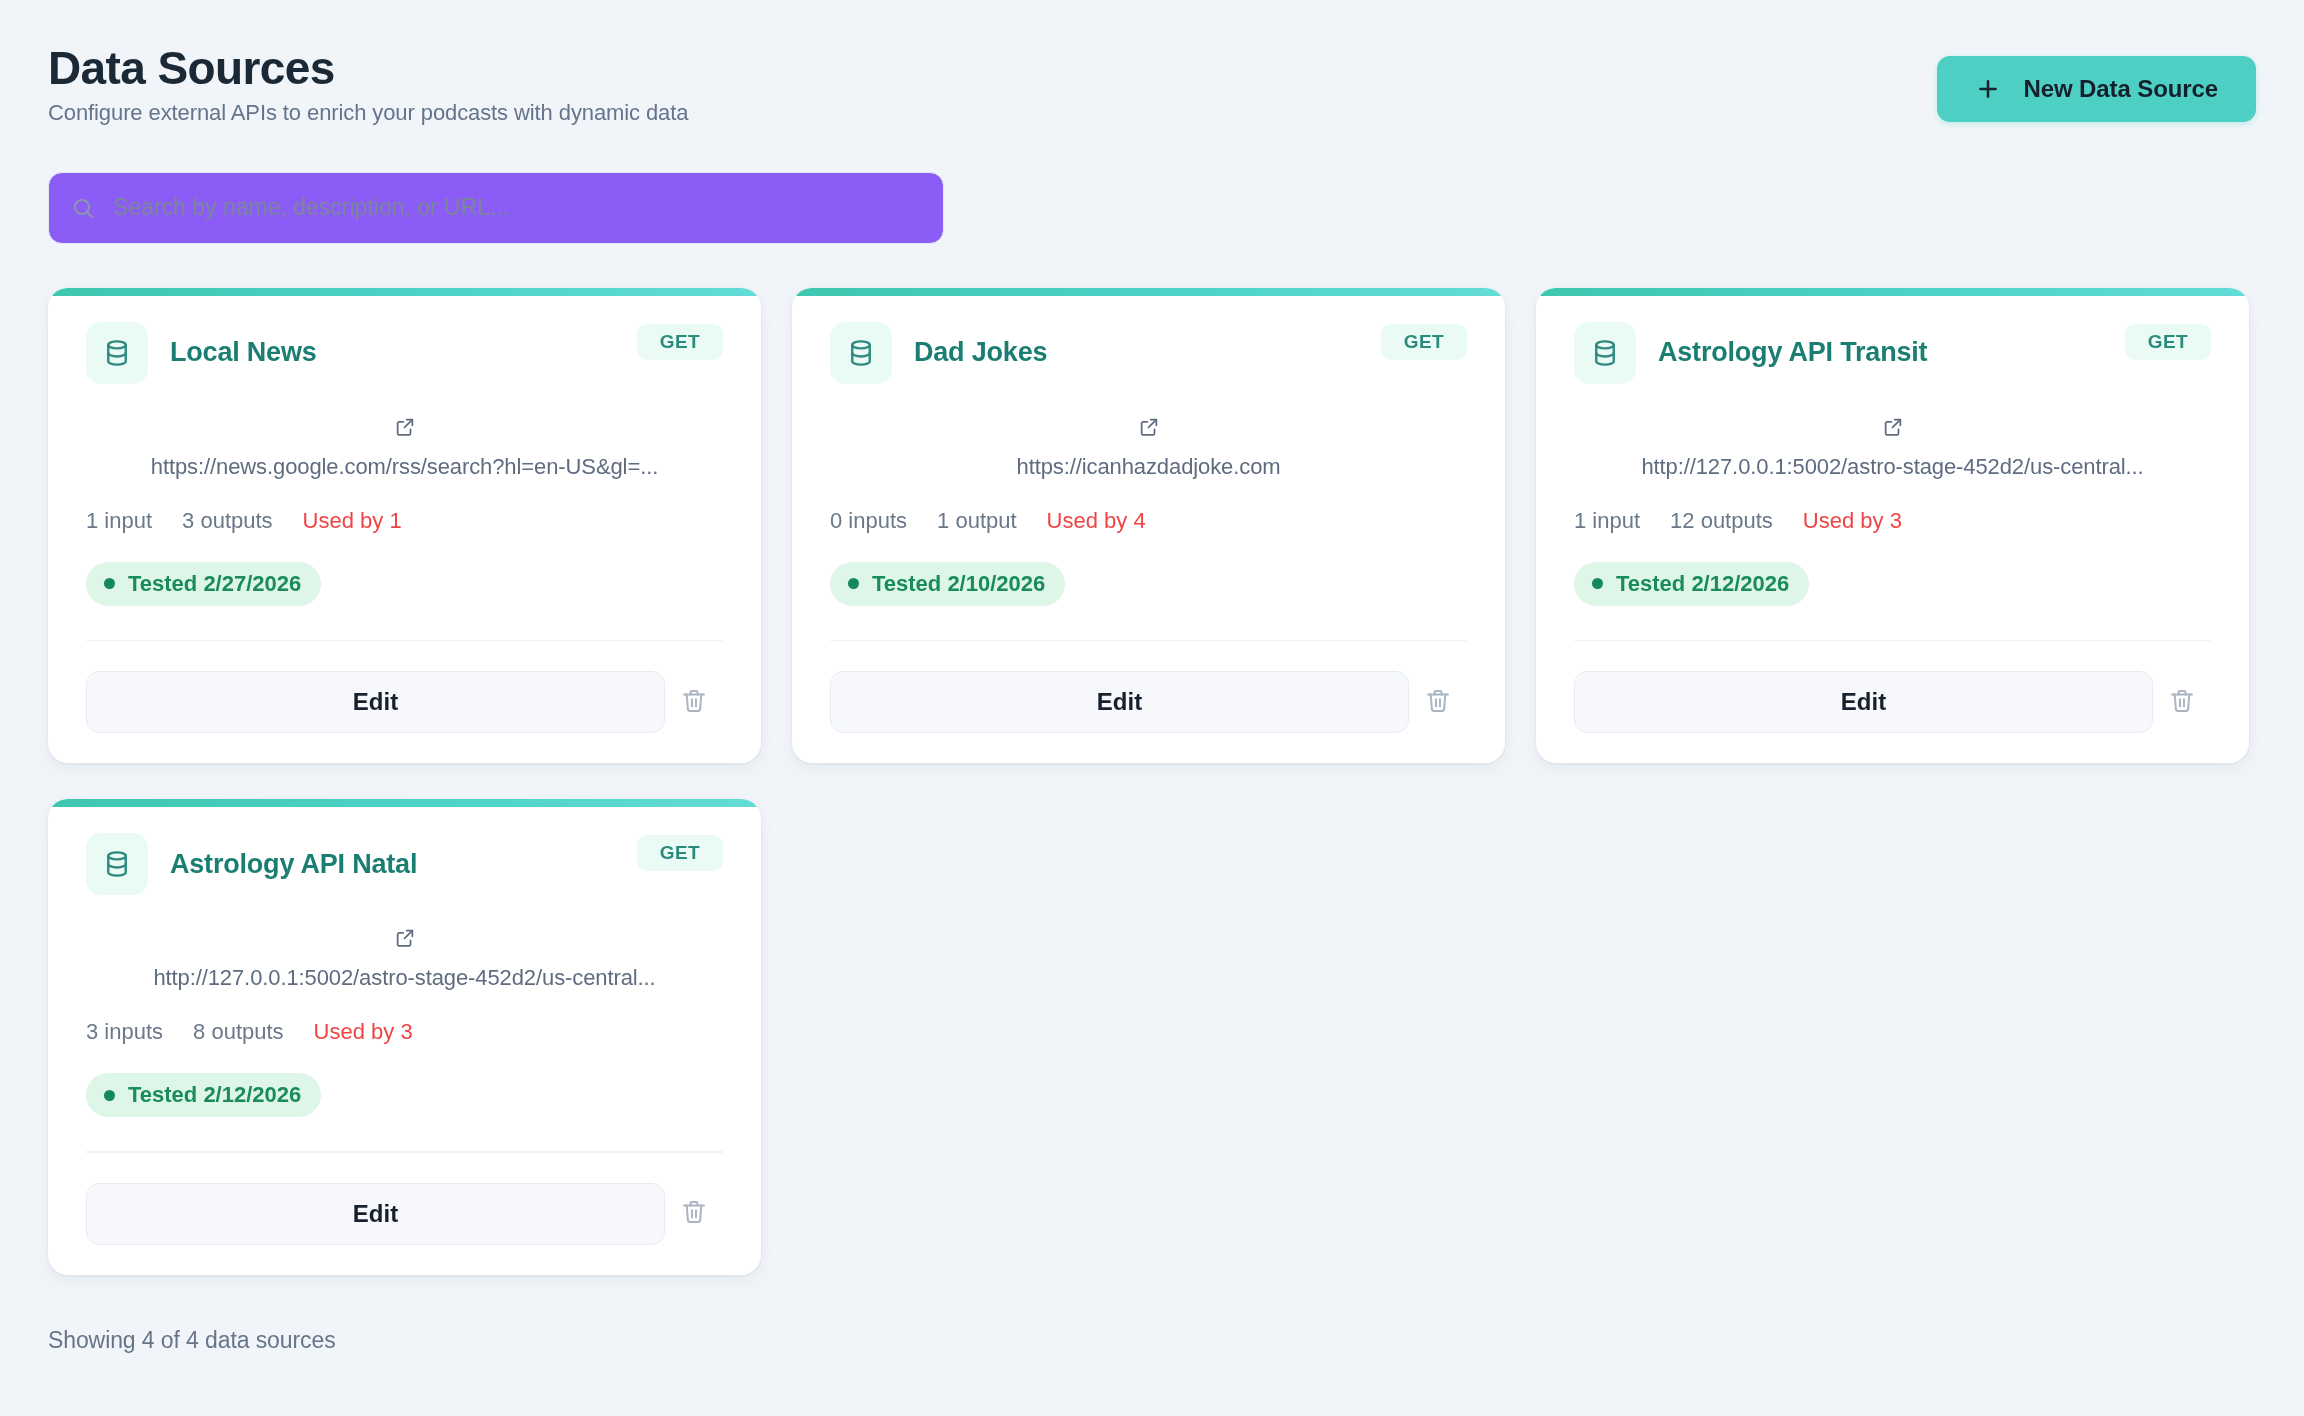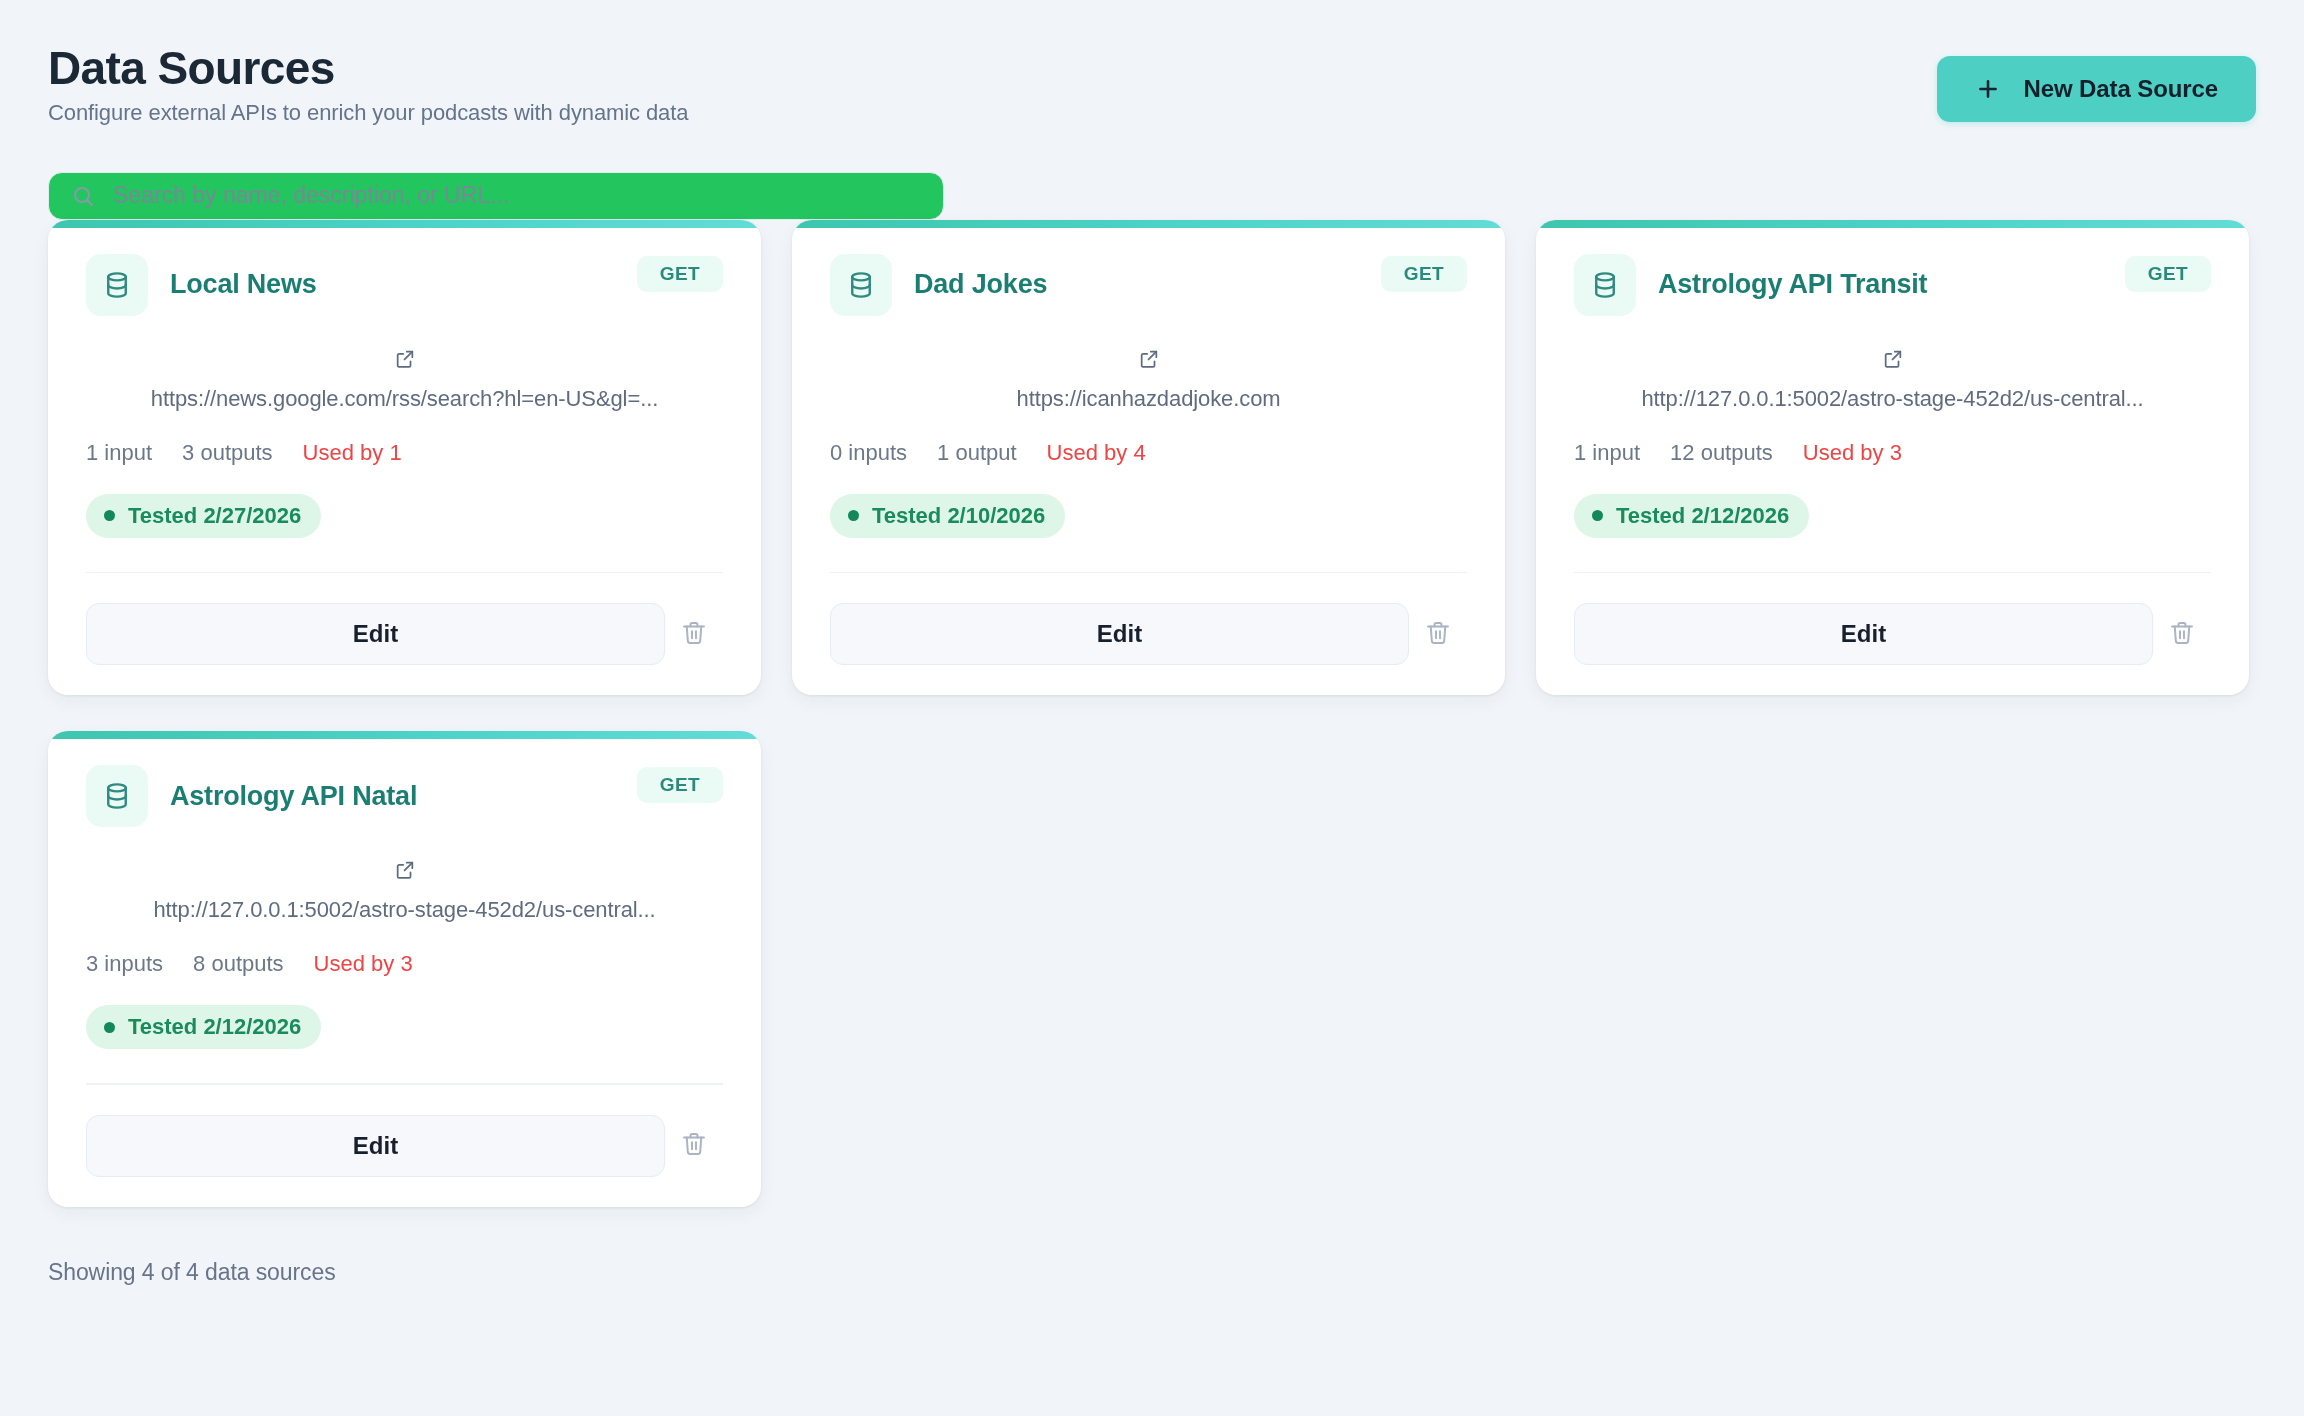--- a/index.html
+++ b/index.html
@@ -69,22 +69,22 @@
     color: #14212c;
     letter-spacing: -0.1px;
     white-space: nowrap;
     text-align: center;
   }
 
   
   .search-wrap {
     margin-top: 46px;
     width: 896px;
-    height: 48px;
-    background: #22c55e;
+    height: 72px;
+    background: #8b5cf6;
     border: 1.5px solid #e3eaf1;
     border-radius: 14px;
     display: flex;
     align-items: center;
     padding: 0 22px;
     gap: 18px;
   }
   .search-wrap .s-icon { display:flex; color: #8b98aa; }
   .search-input {
     flex: 1;
@@ -92,20 +92,21 @@
     outline: none;
     background: transparent;
     font-family: "Liberation Sans", sans-serif;
     font-size: 23px;
     color: #1b2836;
   }
   .search-input::placeholder { color: #7b8798; }
 
   
   .grid {
+    margin-top: 44px;
     display: grid;
     grid-template-columns: repeat(3, 713px);
     gap: 36px 31px;
     align-content: start;
   }
 
   .card {
     background: #ffffff;
     border-radius: 20px;
     position: relative;

